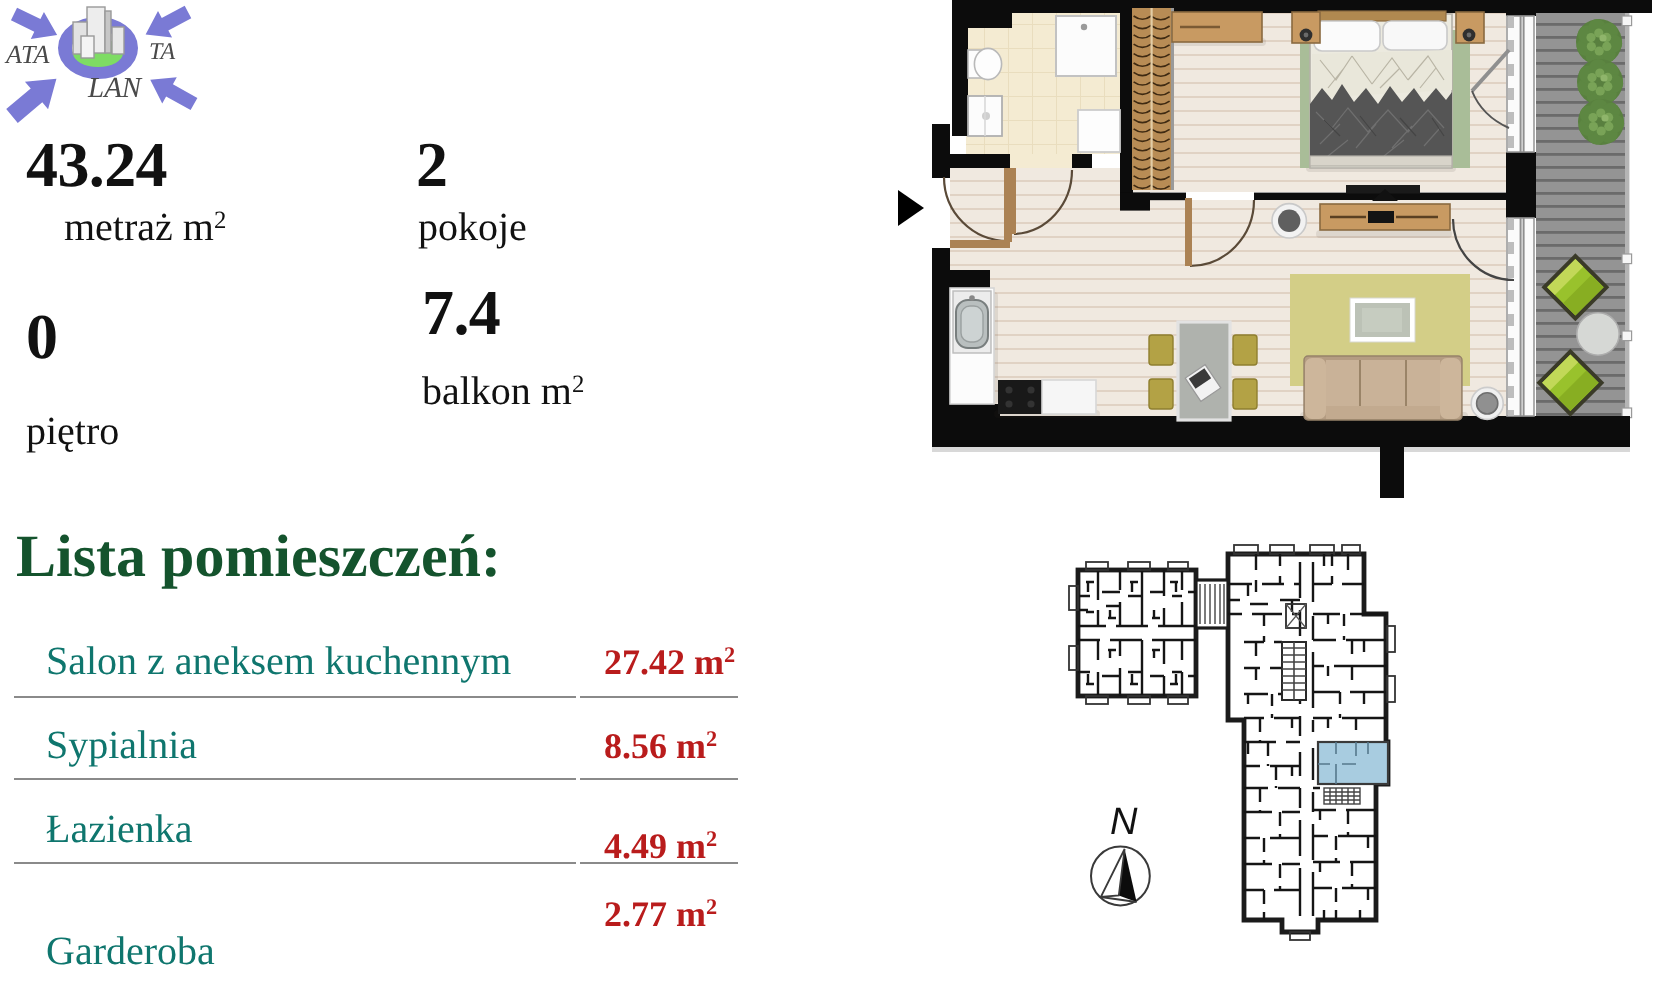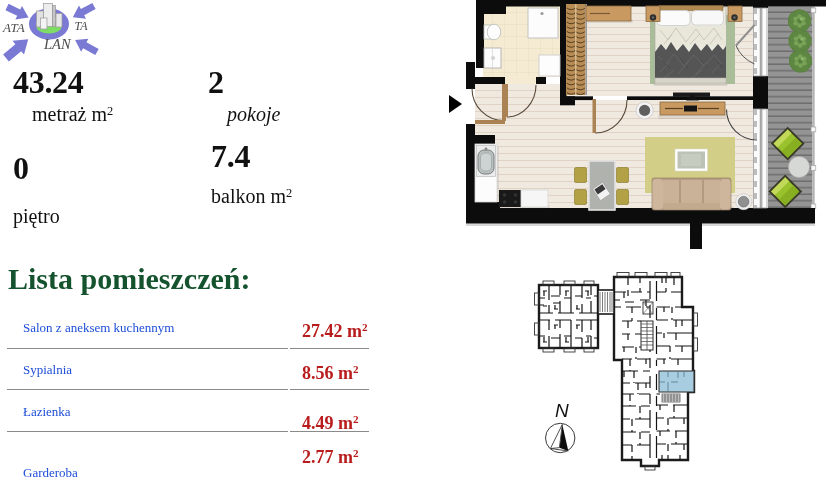--- a/index.html
+++ b/index.html
@@ -1,20 +1,20 @@
 <!DOCTYPE html>
 <html><head>
 <meta charset="utf-8">
 <style>
   html,body{margin:0;padding:0;}
   body{width:834px;height:492px;background:#fff;font-family:"Liberation Serif",serif;position:relative;overflow:hidden;}
   .abs{position:absolute;}
   .big{font-weight:bold;font-size:32px;letter-spacing:-0.3px;color:#111;line-height:1;}
   .lbl{font-size:20px;color:#111;line-height:1;}
-  .rowname{font-size:13px;color:#1d4ed8;}
+  .rowname{font-size:20px;color:#0f766e;}
   .rowval{font-size:18px;font-weight:bold;color:#b91c1c;}
   sup{font-size:62%;vertical-align:baseline;position:relative;top:-0.5em;line-height:0;}
 </style>
 </head>
 <body>
 
 <svg class="abs" style="left:0;top:0" width="110" height="62" viewBox="0 0 110 62">
 
 <ellipse cx="49" cy="24" rx="16.5" ry="12" fill="none" stroke="#7a7ad5" stroke-width="7"></ellipse>
 
@@ -41,21 +41,21 @@
 <text x="44" y="48.5" font-size="14.5">LAN</text>
 </g>
 </svg>
 
 <div class="abs big" style="left:13px;top:66px;text-align:right;">43.24</div>
 
 <div class="abs lbl" style="left:12px;top:104px;margin-left:20px;">metraż m<sup>2</sup></div>
 
 <div class="abs big" style="left:208px;top:66px;">2</div>
 
-<div class="abs lbl" style="left:227px;top:104px;font-style:italic;">pokoje</div>
+<div class="abs lbl" style="left:209px;top:104px;">pokoje</div>
 
 <div class="abs big" style="left:13px;top:152px;">0</div>
 
 <div class="abs lbl" style="left:13px;top:186px;margin-top:20px;">piętro</div>
 
 <div class="abs big" style="left:211px;top:140px;">7.4</div>
 
 <div class="abs lbl" style="left:211px;top:186px;">balkon m<sup>2</sup></div>
 
 <div class="abs" style="left:8px;top:262px;font-size:30px;font-weight:bold;color:#14532d;">Lista pomieszczeń:</div>

